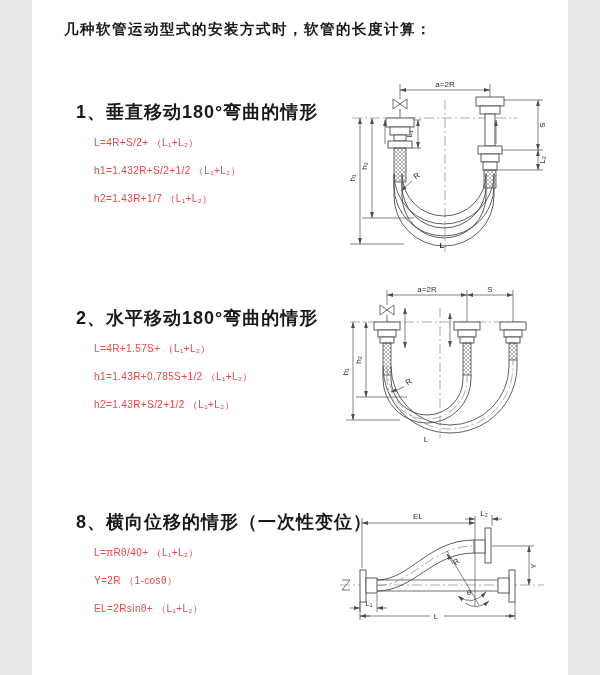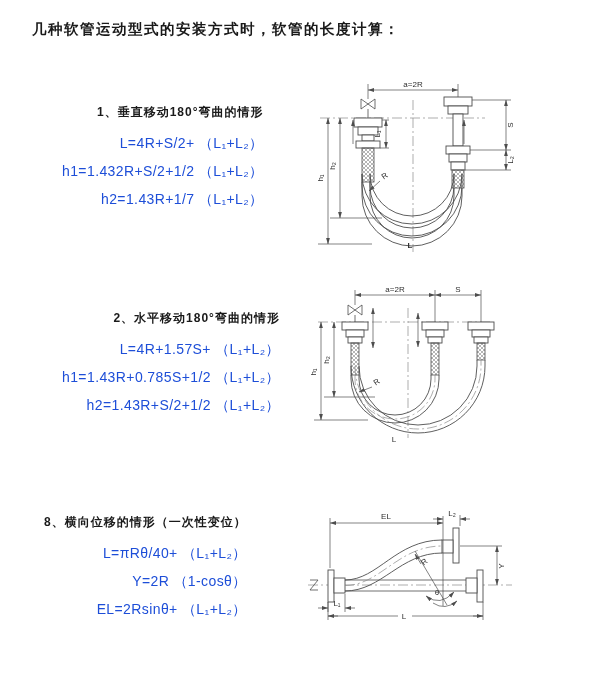--- a/index.html
+++ b/index.html
@@ -1,28 +1,28 @@
 <!DOCTYPE html>
 <html><head>
 <meta charset="utf-8">
 <style>
   html,body { margin:0; padding:0; background:#e8e8e8; }
   .page {
-    position:relative; width:600px; height:675px; margin:0 auto;
+    position:relative; width:536px; height:675px; margin:0 auto;
     background:#ffffff; overflow:hidden;
-    font-family:"Liberation Sans","DejaVu Sans",sans-serif; color:#1a1a1a;text-align:right;
+    font-family:"Liberation Sans","DejaVu Sans",sans-serif; color:#1a1a1a;
   }
   .title {
     position:absolute; left:32px; top:20px;
     font-size:14.5px; font-weight:600; letter-spacing:1.5px;
   }
   .section { position:absolute; left:44px; }
-  .sec-head { font-size:12px; font-weight:600; letter-spacing:1px; line-height:20px; }
+  .sec-head { font-size:18px; font-weight:600; letter-spacing:1px; line-height:20px; }
   .formulas { margin:7px 0 0 18px; }
-  .formula { font-size:14px; line-height:28px; letter-spacing:0.4px; color:#1d4ed8; }
+  .formula { font-size:10px; line-height:28px; letter-spacing:0.4px; color:#ef4444; }
   svg.diagram { position:absolute; }
   svg text {
     font-family:"Liberation Sans","DejaVu Sans",sans-serif;
     fill:#2e2e2e; font-size:8px;
   }
   .ln   { stroke:#4d4d4d; stroke-width:0.8; fill:none; }
   .lnb  { stroke:#4d4d4d; stroke-width:0.9; fill:none; }
   .cl   { stroke:#8a8a8a; stroke-width:0.7; fill:none; stroke-dasharray:10 3 2 3; }
   .dim  { stroke:#4d4d4d; stroke-width:0.7; fill:none; }
   .fit  { stroke:#4d4d4d; stroke-width:0.9; fill:#ffffff; }

